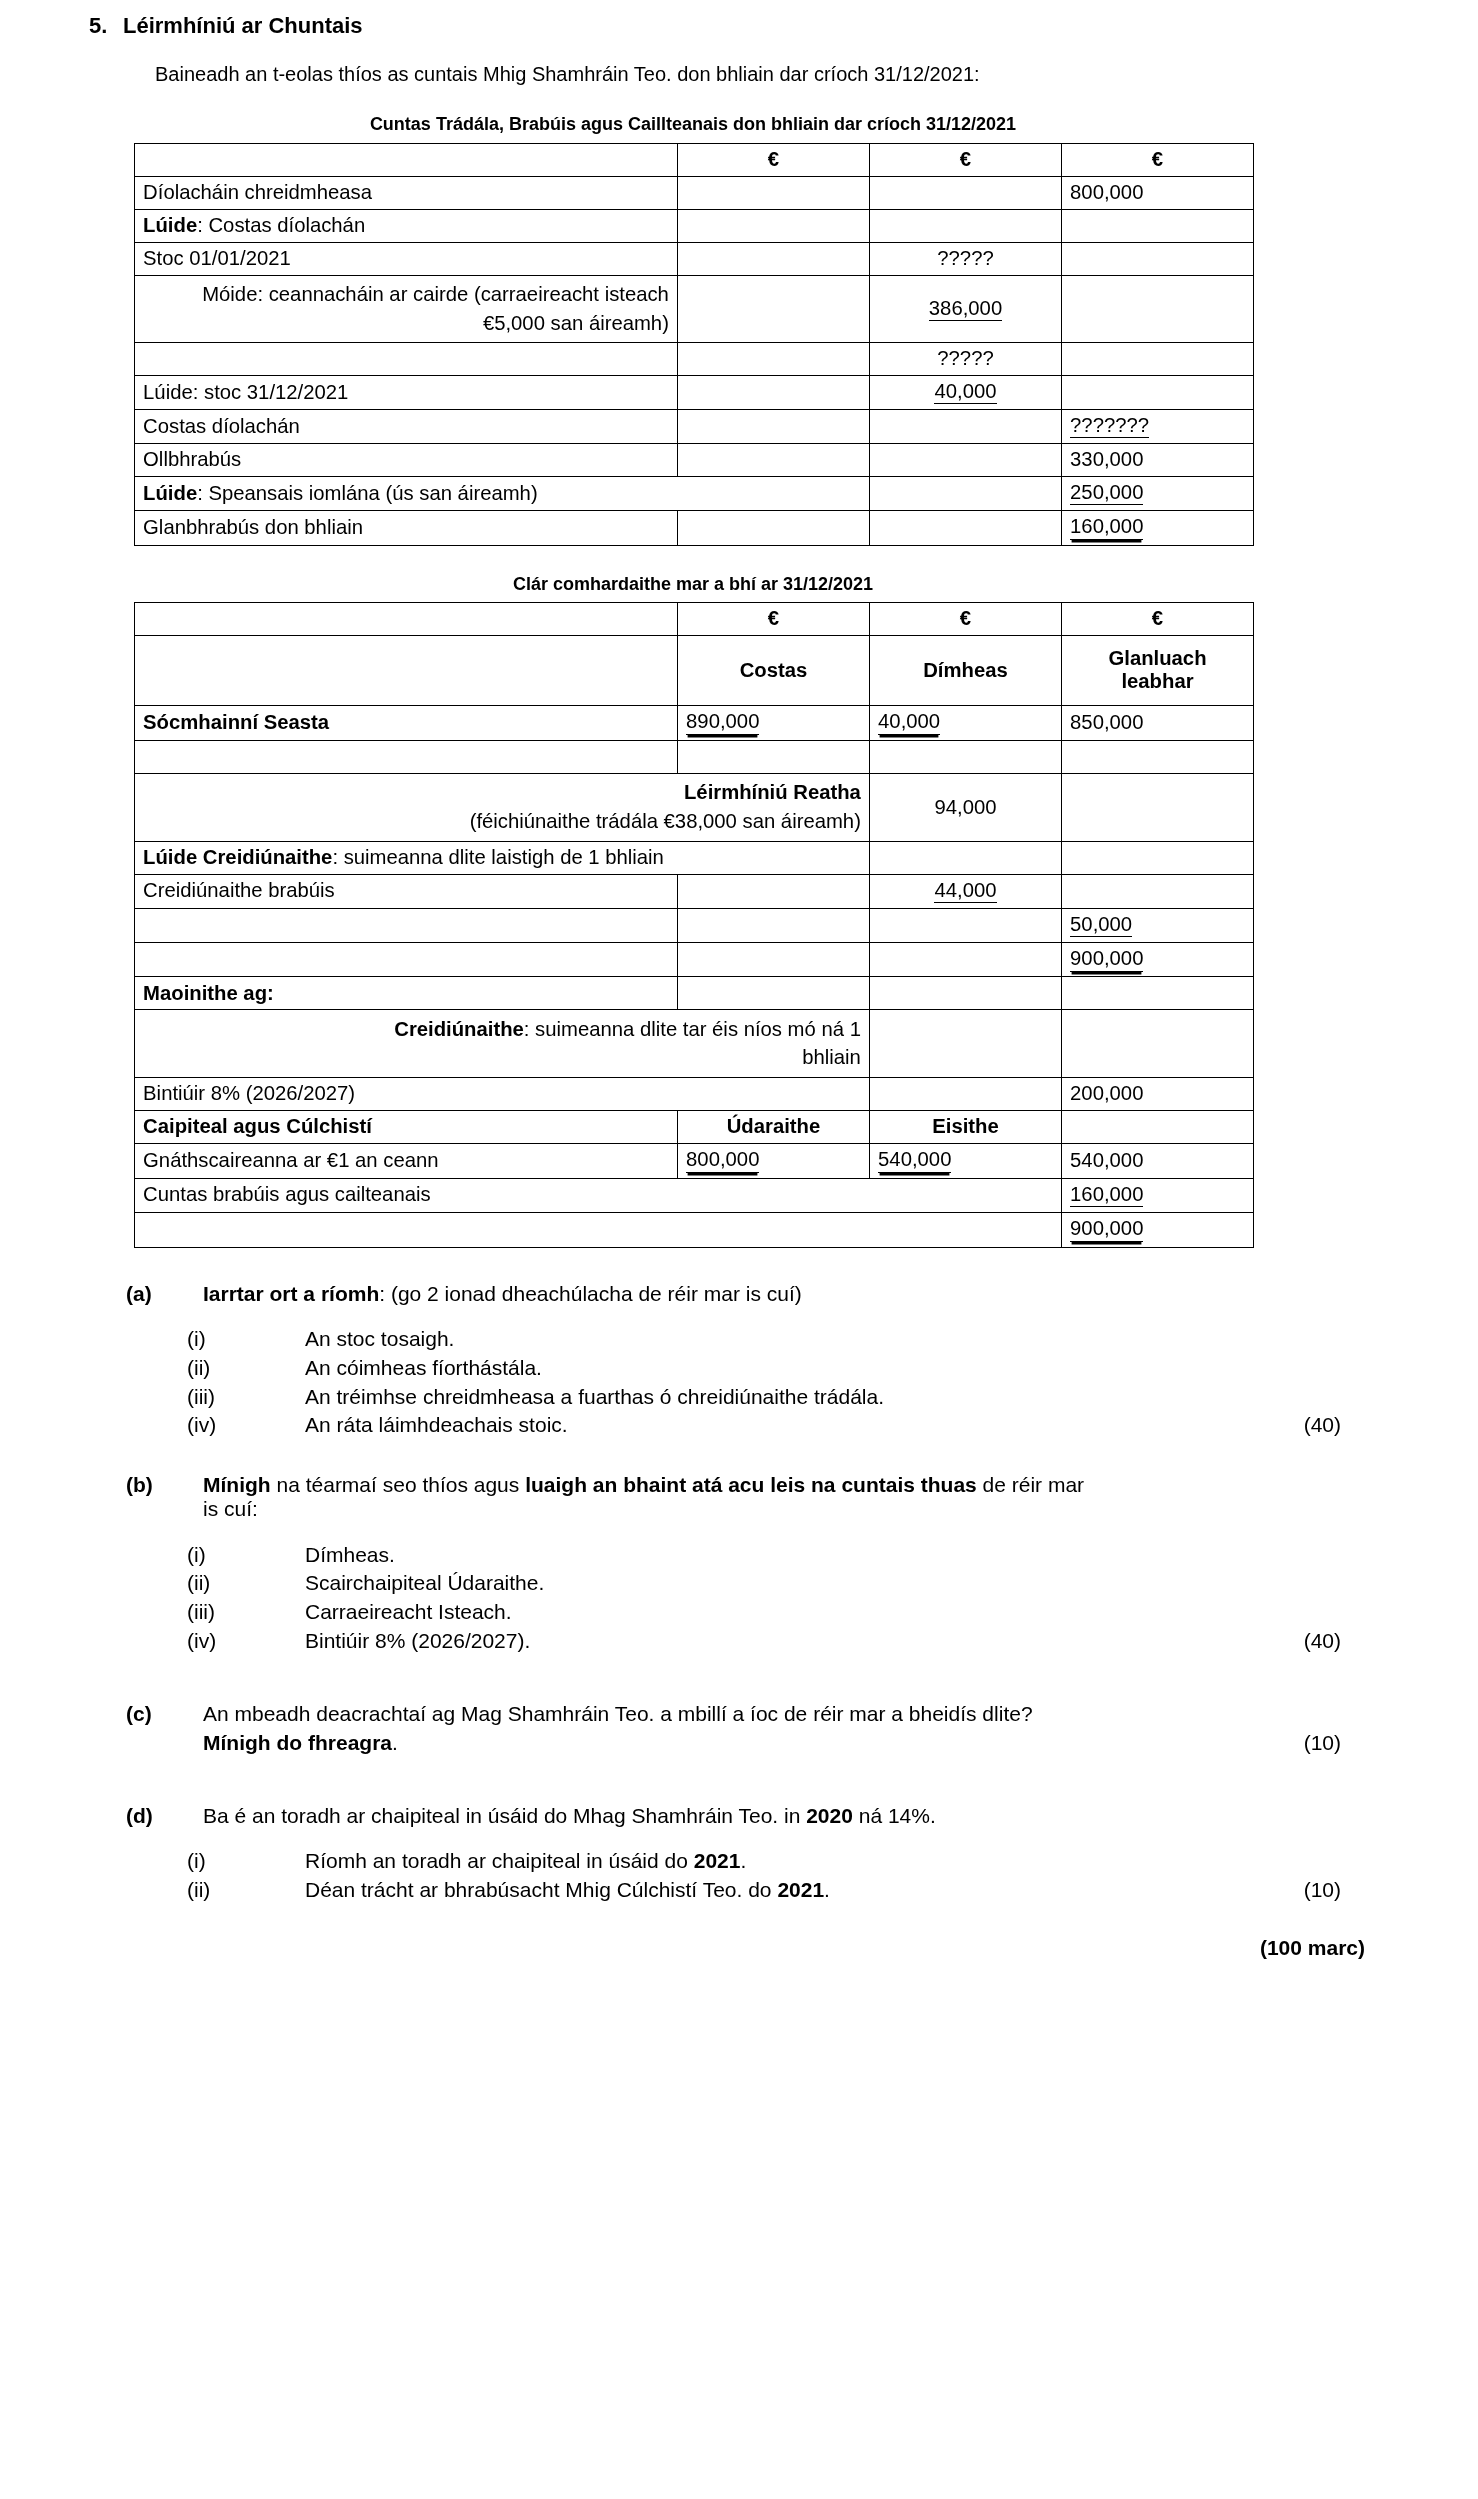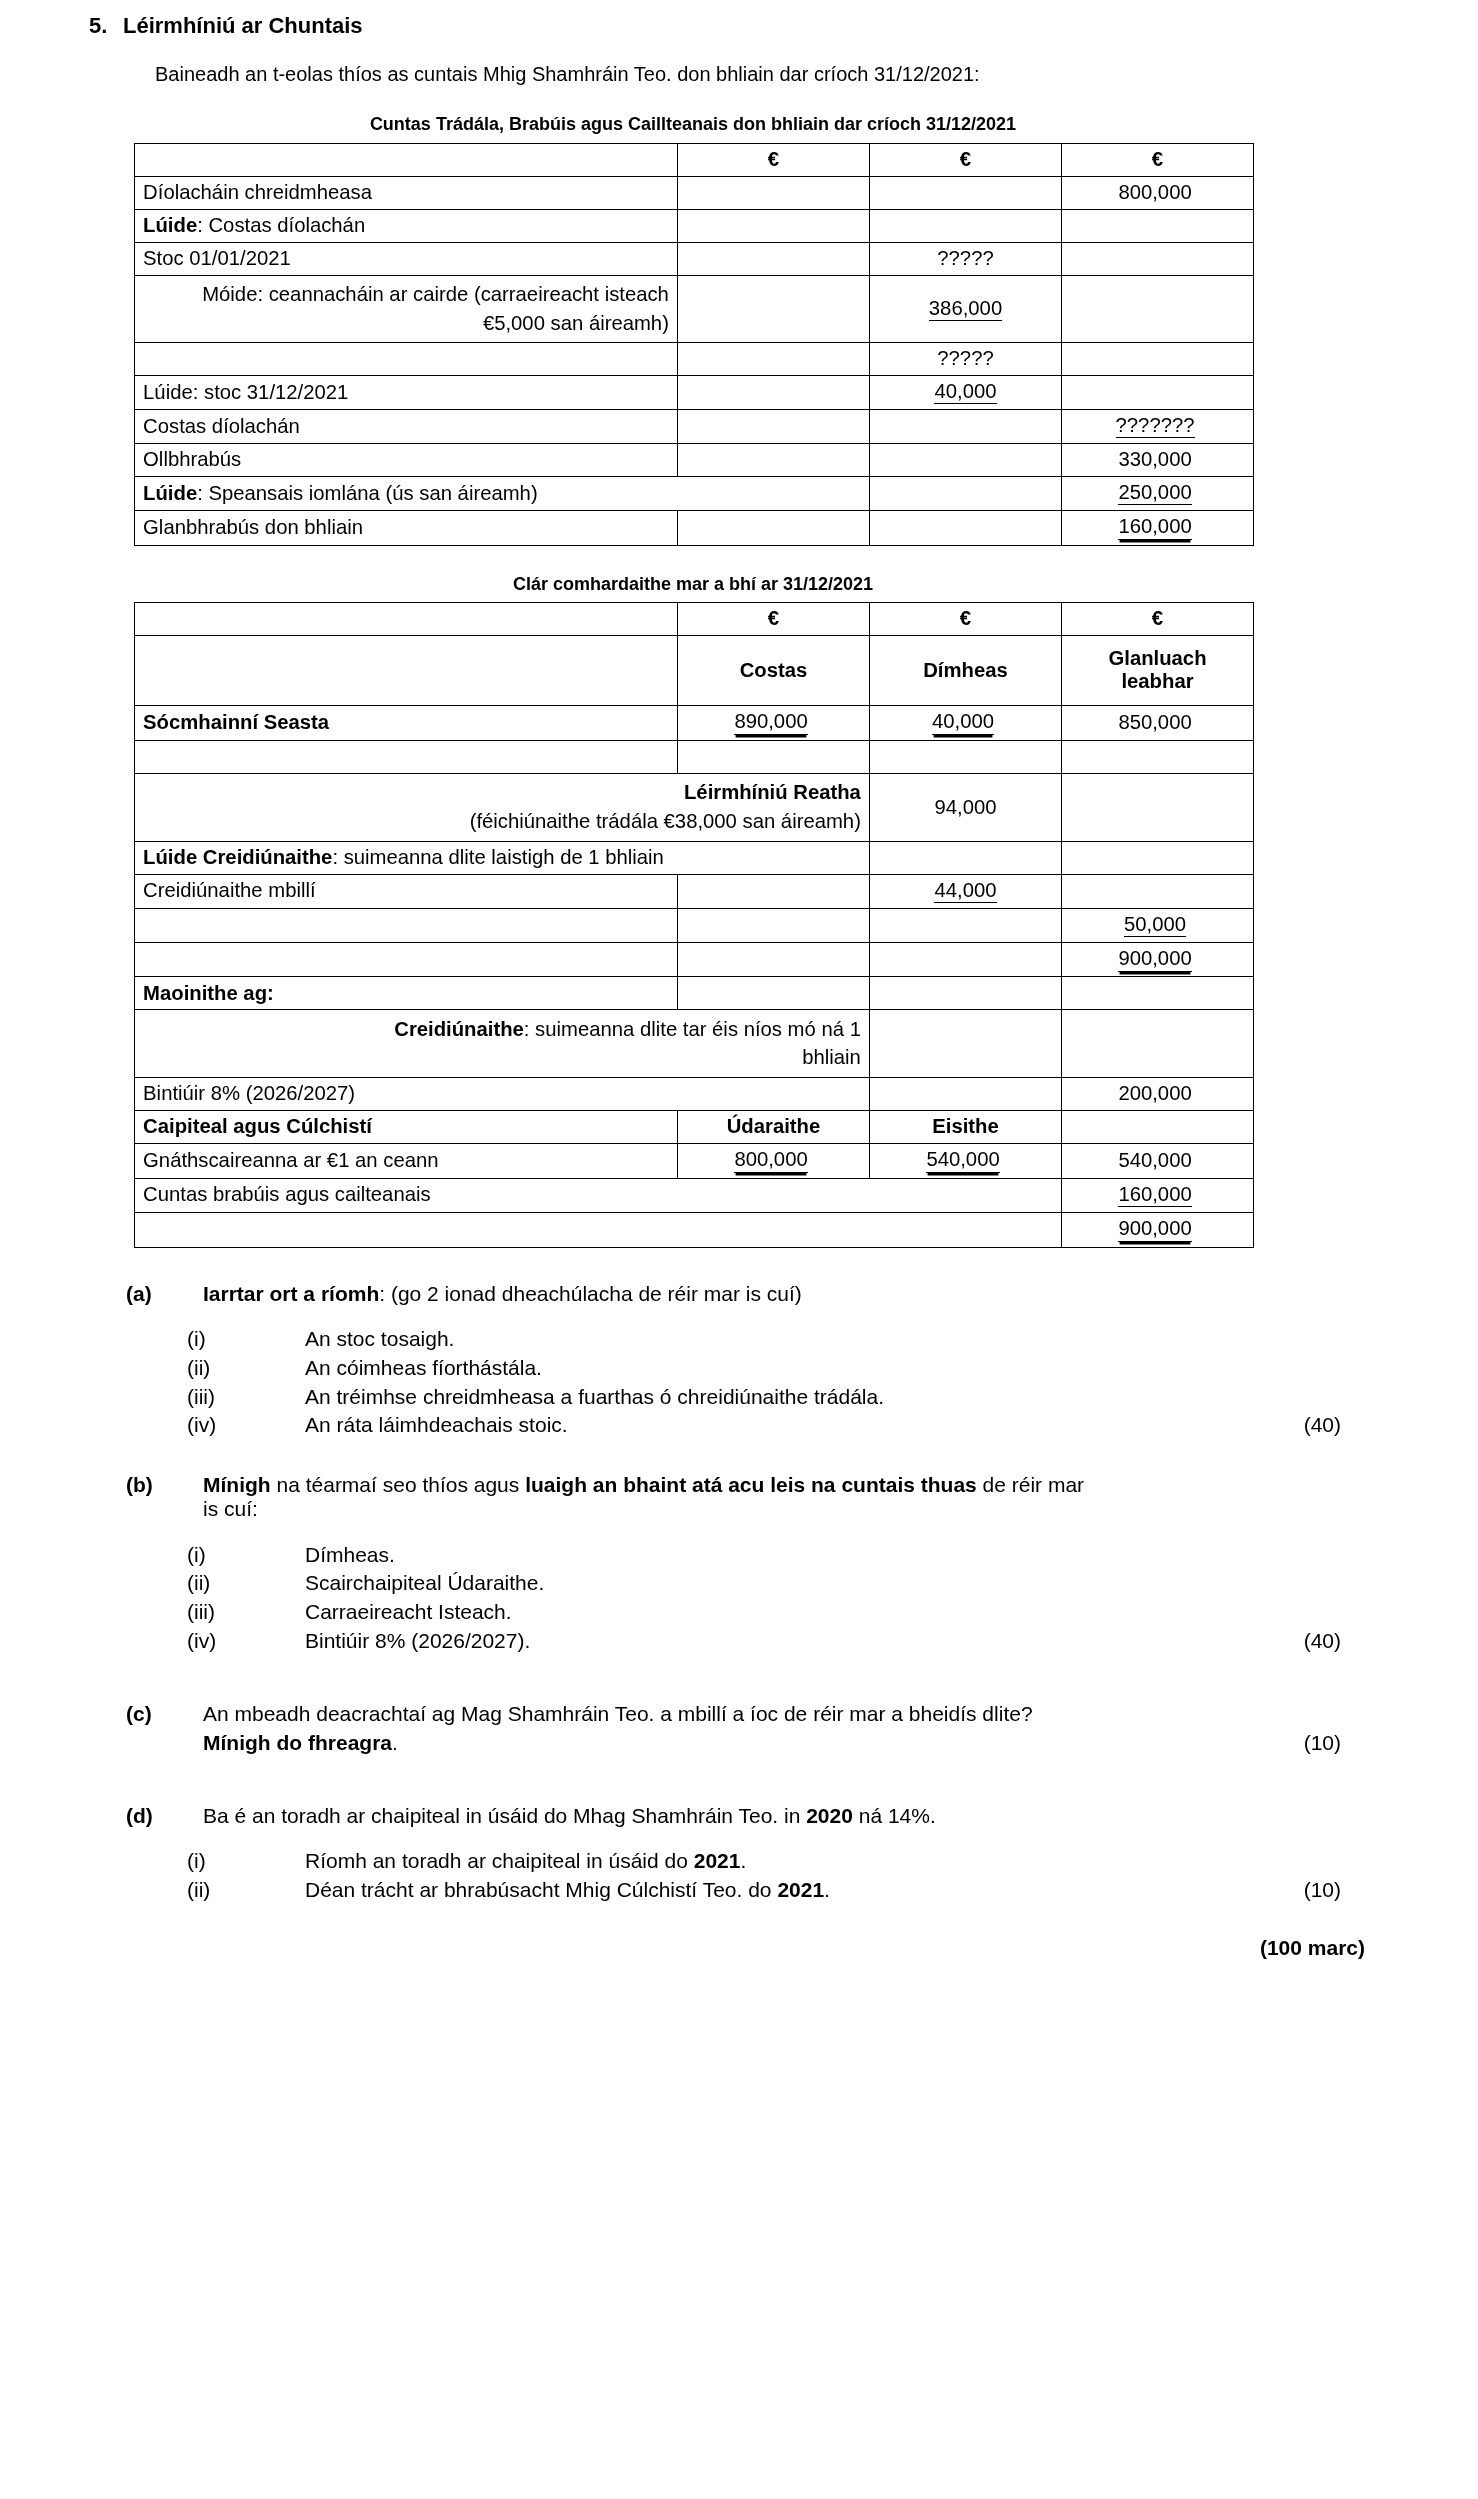--- a/index.html
+++ b/index.html
@@ -61,21 +61,21 @@
     vertical-align: middle;
     height: 33px;
     box-sizing: border-box;
   }
   
   col.c-desc { width: 543px; }
   col.c-n1   { width: 192px; }
   col.c-n2   { width: 192px; }
   col.c-n3   { width: 192px; }
 
-  .num  { text-align: center; padding-right: 13px !important; }
+  .num  { text-align: left; padding-right: 13px !important; }
   .ctr  { text-align: center; }
   .bold { font-weight: bold; }
 
   
   .u1 { display: inline-block; border-bottom: 1.6px solid #000; padding-bottom: 0; }
   .u2 {
     display: inline-block;
     border-bottom: 1.6px solid #000;
     padding-bottom: 0.8px;
     box-shadow: 0 4.1px 0 -1.6px #000;
@@ -270,21 +270,21 @@
           <td></td>
         </tr>
 
         <tr>
           <td colspan="2"><b>Lúide Creidiúnaithe</b>: suimeanna dlite laistigh de 1 bhliain</td>
           <td></td>
           <td></td>
         </tr>
 
         <tr>
-          <td>Creidiúnaithe mbillí</td>
+          <td>Creidiúnaithe brabúis</td>
           <td></td>
           <td class="ctr"><span class="u1">44,000</span></td>
           <td></td>
         </tr>
 
         <tr>
           <td></td>
           <td></td>
           <td></td>
           <td class="num"><span class="u1">50,000</span></td>

